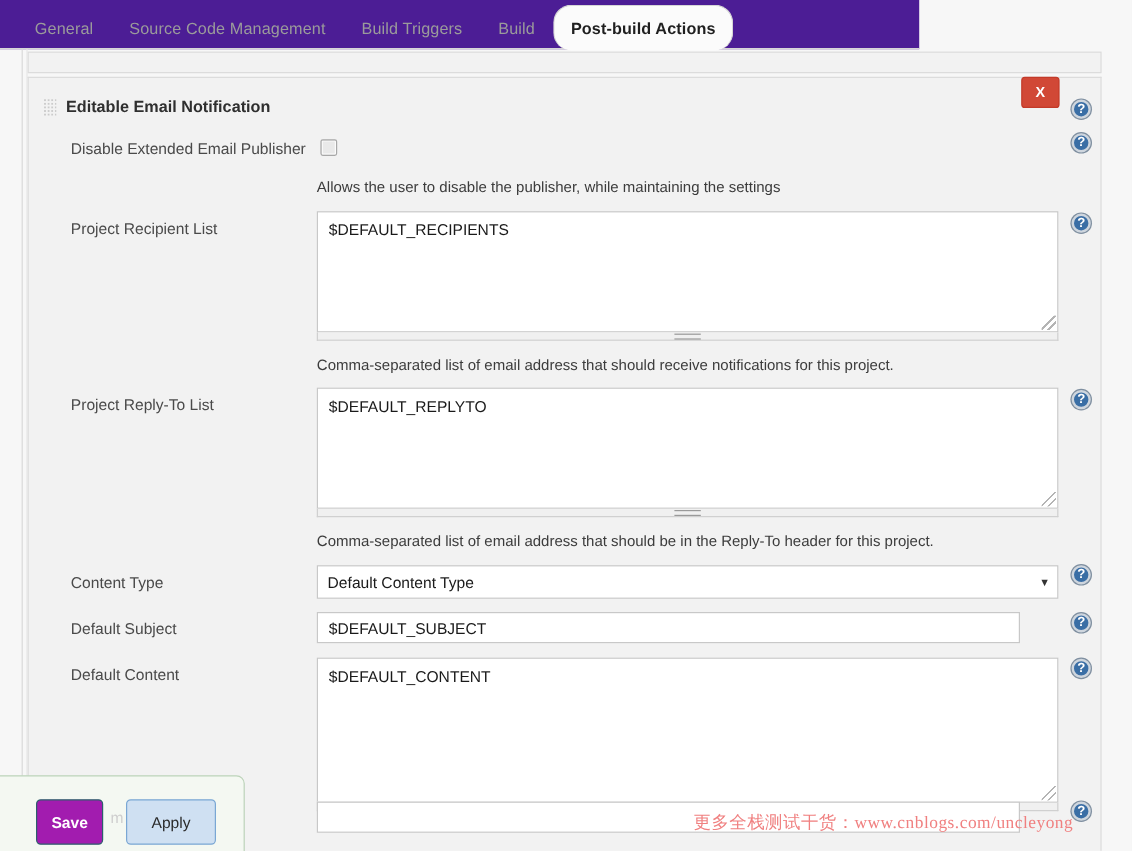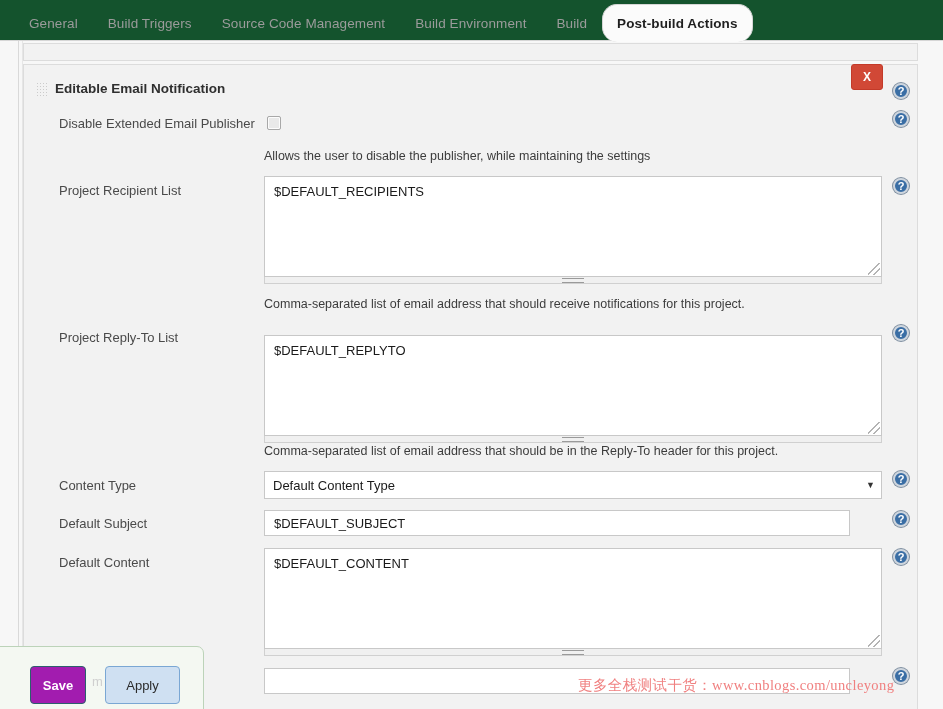--- a/index.html
+++ b/index.html
@@ -9,22 +9,22 @@
     overflow: hidden;
     background: #f7f7f7;
     font-family: "Liberation Sans", sans-serif;
     -webkit-font-smoothing: antialiased;
   }
 
   
   #tabbar {
     position: absolute;
     left: 0; top: 0;
-    width: 943px; height: 41px;
-    background: #14532d;
+    width: 766px; height: 41px;
+    background: #4c1d95;
     border-bottom: 1px solid #d6d6d6;
   }
   #tabbar .tabstrip {
     position: absolute;
     left: 0; top: 4px;
     height: 37px;
     display: flex;
     align-items: stretch;
   }
   .tab {
@@ -315,23 +315,22 @@
     z-index: 50;
     pointer-events: none;
   }
 </style>
 </head>
 <body>
 
 <div id="tabbar">
   <div class="tabstrip">
     <div class="tab">General</div>
+    <div class="tab">Source Code Management</div>
     <div class="tab">Build Triggers</div>
-    <div class="tab">Source Code Management</div>
-    <div class="tab">Build Environment</div>
     <div class="tab">Build</div>
     <div class="tab active">Post-build Actions</div>
   </div>
 </div>
 
 <div id="gutter-rail"></div>
 <div id="gutter-rail2"></div>
 
 <div id="top-strip"></div>
 
@@ -361,40 +360,40 @@
   <div style="position:relative;">
     <textarea class="ta" style="height: 101px;" rows="5">$DEFAULT_RECIPIENTS</textarea>
     <div class="ta-grip"></div>
   </div>
   <div class="ta-bar"></div>
 </div>
 <div class="fdesc" style="top:297px;">Comma-separated list of email address that should receive notifications for this project.</div>
 
 <div class="flabel" style="top:330px;">Project Reply-To List</div>
 <div class="ta-wrap" style="top:323px;">
-  <div style="position:relative;margin-top:12px;">
+  <div style="position:relative;">
     <textarea class="ta" style="height: 101px;" rows="5">$DEFAULT_REPLYTO</textarea>
     <div class="ta-grip"></div>
   </div>
   <div class="ta-bar"></div>
 </div>
 <div class="fdesc" style="top:444px;">Comma-separated list of email address that should be in the Reply-To header for this project.</div>
 
 <div class="flabel" style="top:478px;">Content Type</div>
 <div id="content-type-select"></div>
 <div class="sel-text">Default Content Type</div>
 <div class="sel-arrow">▼</div>
 
 <div class="flabel" style="top:516px;text-align:right;">Default Subject</div>
 <input class="tinput" style="top: 510px;" type="text" value="$DEFAULT_SUBJECT">
 
 <div class="flabel" style="top:555px;">Default Content</div>
 <div class="ta-wrap" style="top:548px;">
   <div style="position:relative;">
-    <textarea class="ta" style="height: 101px;" rows="5">$DEFAULT_CONTENT</textarea>
+    <textarea class="ta" style="height: 121px;" rows="5">$DEFAULT_CONTENT</textarea>
     <div class="ta-grip"></div>
   </div>
   <div class="ta-bar"></div>
 </div>
 
 <input class="tinput" style="top: 668px;" type="text" placeholder="">
 
 <div id="savebar"></div>
 <div id="savebar-ghost">m</div>
 <button id="save-btn">Save</button>

